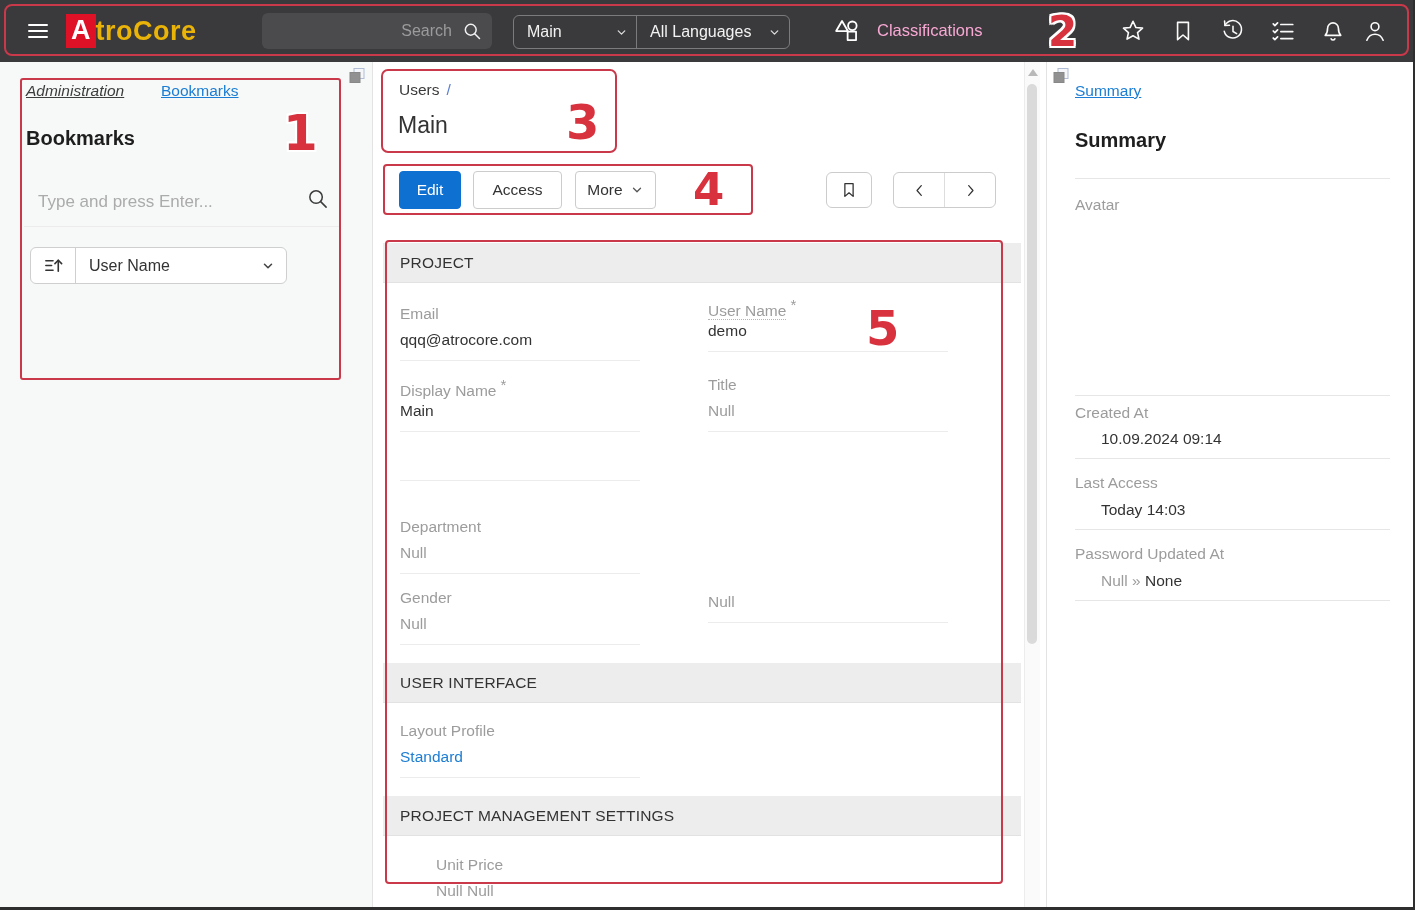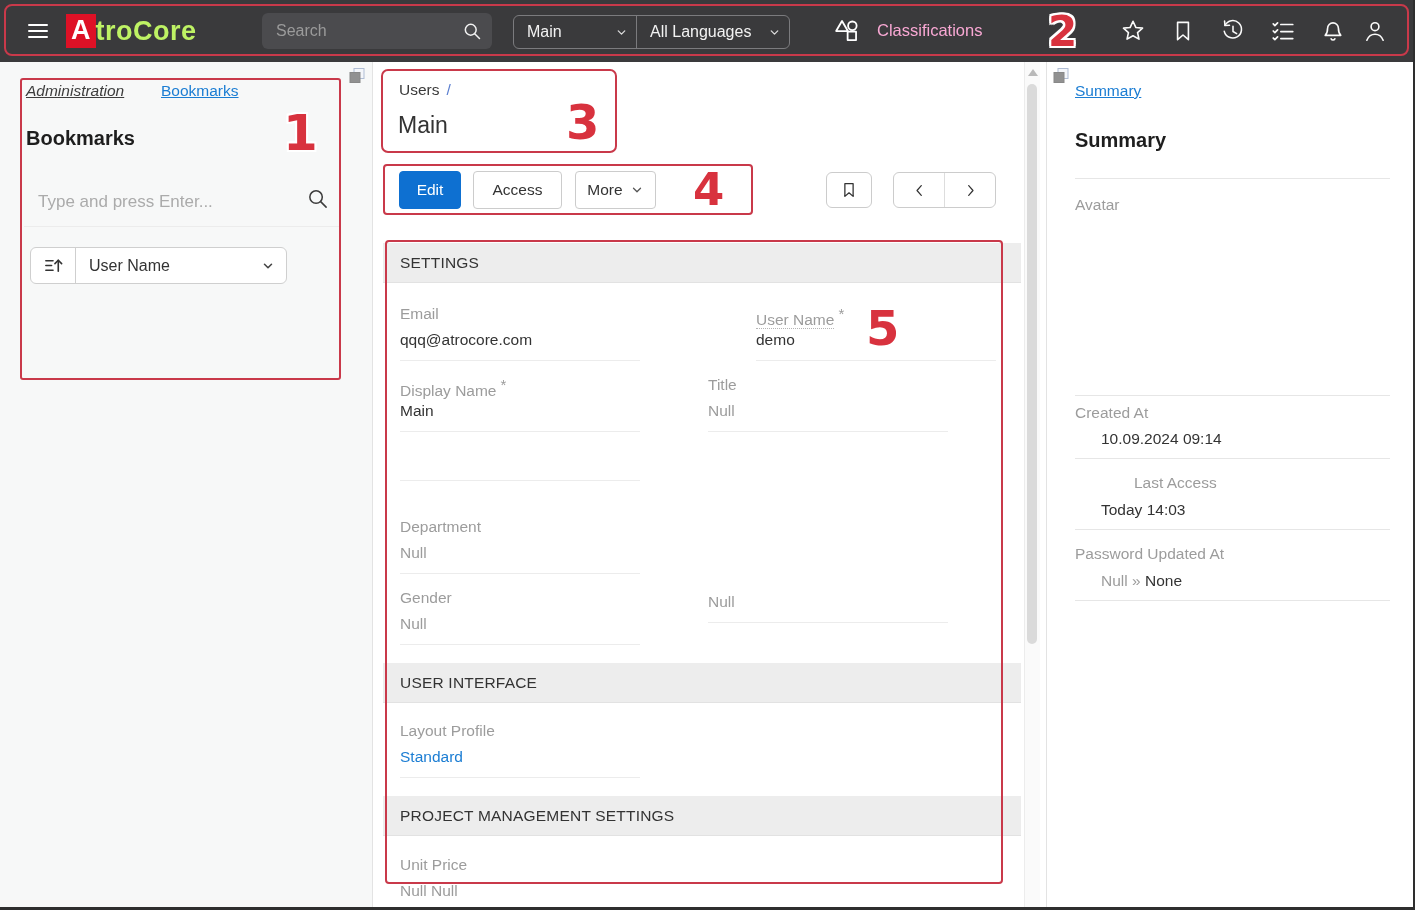--- a/index.html
+++ b/index.html
@@ -4,23 +4,23 @@
 <style>
   html,body{margin:0;padding:0;background:#ffffff;font-family:"Liberation Sans",sans-serif;}
   #app{position:relative;width:1415px;height:910px;background:#fff;overflow:hidden;}
   .abs{position:absolute;}
 
   
   .navbar{position:absolute;left:0;top:0;width:1415px;height:62px;background:#3a3a3c;}
   .hamburger{position:absolute;left:26px;top:19px;width:24px;height:24px;color:#fff;background:none;border:none;padding:0;cursor:pointer;}
   .logo{position:absolute;left:66px;top:13px;height:36px;display:flex;align-items:center;cursor:pointer;}
   .logo-a{display:inline-block;background:#de1126;color:#fff;font-weight:700;font-size:27px;line-height:31px;padding:1px 5px 2px 5px;}
-  .logo-rest{color:#bef264;font-weight:700;font-size:27px;letter-spacing:.5px;}
+  .logo-rest{color:#eab308;font-weight:700;font-size:27px;letter-spacing:.5px;}
   .nav-search{position:absolute;left:262px;top:13px;width:230px;height:36px;background:#4b4b4e;border-radius:6px;}
-  .nav-search input{position:absolute;left:0;top:0;width:100%;height:100%;box-sizing:border-box;background:transparent;border:none;outline:none;color:#84cc16;font-size:16px;padding:0 40px 0 14px;font-family:"Liberation Sans",sans-serif;}
+  .nav-search input{position:absolute;left:0;top:0;width:100%;height:100%;box-sizing:border-box;background:transparent;border:none;outline:none;color:#84cc16;font-size:16px;padding:0 40px 0 14px;font-family:"Liberation Sans",sans-serif;text-align:right;}
   .nav-search input::placeholder{color:#9b9b9b;}
   .nav-search .sicon{position:absolute;right:10px;top:8px;width:20px;height:20px;color:#f2f2f2;}
   .nav-selects{position:absolute;left:513px;top:15px;height:32px;border:1px solid #7b7b7e;border-radius:6px;display:flex;}
   .nav-select{position:relative;height:32px;cursor:pointer;}
   .nav-select .val{display:block;padding-left:13px;font-size:16px;color:#f2f2f2;line-height:32px;}
   .nav-select .chev{position:absolute;right:8px;top:10px;width:13px;height:13px;color:#dcdcdc;}
   .nav-select.s1{width:122px;}
   .nav-select.s2{width:152px;border-left:1px solid #7b7b7e;}
   .nav-classif{position:absolute;left:833px;top:17px;display:flex;align-items:center;gap:17px;color:#fff;cursor:pointer;}
   .nav-classif .cicon{width:27px;height:27px;color:#fff;}
@@ -51,21 +51,21 @@
   .btn-default{background:#fff;color:#333;border:1px solid #ccc;}
   .btn-more{display:flex;align-items:center;justify-content:center;gap:7px;}
   .btn-more .chev{width:14px;height:14px;color:#555;}
   .icon-btn{position:absolute;background:#fff;border:1px solid #ccc;border-radius:6px;color:#333;display:flex;align-items:center;justify-content:center;cursor:pointer;}
   .pager{position:absolute;left:893px;top:172px;width:103px;height:36px;background:#fff;border:1px solid #ccc;border-radius:6px;display:flex;box-sizing:border-box;}
   .pager .pg{flex:1;display:flex;align-items:center;justify-content:center;color:#333;background:none;border:none;cursor:pointer;}
   .pager .pg.prev{border-right:1px solid #ddd;}
   .sec-header{position:absolute;left:383px;width:638px;height:40px;background:#ededed;border-bottom:1px solid #e2e2e2;box-sizing:border-box;}
   .sec-header span{display:block;padding-left:17px;line-height:39px;font-size:15.5px;color:#333;letter-spacing:.2px;}
   .fcell{position:absolute;width:240px;padding-bottom:8px;border-bottom:1px solid #ececec;}
-  .fcell.nb{border-bottom:none;}
+  .fcell.nb{border-bottom:none;margin-left:36px;}
   .flabel{font-size:15.5px;color:#9c9c9c;height:22px;}
   .flabel .dotted{border-bottom:1px dotted #b5b5b5;}
   .req{color:#9c9c9c;font-size:15px;margin-left:4px;}
   .fval{font-size:15.5px;color:#333;margin-top:4px;min-height:21px;}
   .fval.muted{color:#9c9c9c;}
   .fval.link{color:#1b7dd3;cursor:pointer;}
 
   
   .scroll-track{position:absolute;left:1024px;top:62px;width:16px;height:848px;background:#fafafa;border-left:1px solid #ececec;box-sizing:border-box;}
   .scroll-up{position:absolute;left:1028px;top:69px;width:0;height:0;border-left:5px solid transparent;border-right:5px solid transparent;border-bottom:7px solid #b9b9b9;}
@@ -283,28 +283,28 @@
     <button class="pg">
       <span>
         <svg width="17" height="17" viewBox="0 0 24 24" fill="none" stroke="currentColor" stroke-width="1.7" stroke-linecap="round" stroke-linejoin="round">
             <polyline points="9.5,5 15.5,12 9.5,19"></polyline>
           </svg>
       </span>
     </button>
   </div>
 
   <div class="sec-header" style="top:243px;">
-    <span>SETTINGS</span>
+    <span>PROJECT</span>
   </div>
 
   <div class="fcell" style="left:400px;top:305px;">
     <div class="flabel">Email</div>
     <div class="fval">qqq@atrocore.com</div>
   </div>
-  <div class="fcell" style="left:708px;top:305px;margin-left:48px;">
+  <div class="fcell" style="left:708px;top:296px;">
     <div class="flabel"><span class="dotted">User Name</span><sup class="req">*</sup></div>
     <div class="fval">demo</div>
   </div>
 
   <div class="fcell" style="left:400px;top:376px;">
     <div class="flabel"><span>Display Name</span><sup class="req">*</sup></div>
     <div class="fval">Main</div>
   </div>
   <div class="fcell" style="left:708px;top:376px;">
     <div class="flabel">Title</div>
@@ -359,21 +359,21 @@
   <div class="abs rp-title" style="left:1075px;top:129px;">Summary</div>
   <div class="hr" style="left:1075px;top:178px;width:315px;"></div>
 
   <div class="rlabel" style="left:1075px;top:196px;">Avatar</div>
   <div class="hr" style="left:1075px;top:395px;width:315px;"></div>
 
   <div class="rlabel" style="left:1075px;top:404px;">Created At</div>
   <div class="rvalue" style="left:1075px;top:430px;">10.09.2024 09:14</div>
   <div class="hr" style="left:1075px;top:458px;width:315px;"></div>
 
-  <div class="rlabel" style="left:1134px;top:474px;">Last Access</div>
+  <div class="rlabel" style="left:1075px;top:474px;">Last Access</div>
   <div class="rvalue" style="left:1075px;top:501px;">Today 14:03</div>
   <div class="hr" style="left:1075px;top:529px;width:315px;"></div>
 
   <div class="rlabel" style="left:1075px;top:545px;">Password Updated At</div>
   <div class="rvalue" style="left:1075px;top:572px;">
     <span class="muted">Null »</span>
     <span>None</span>
   </div>
   <div class="hr" style="left:1075px;top:600px;width:315px;"></div>
 

